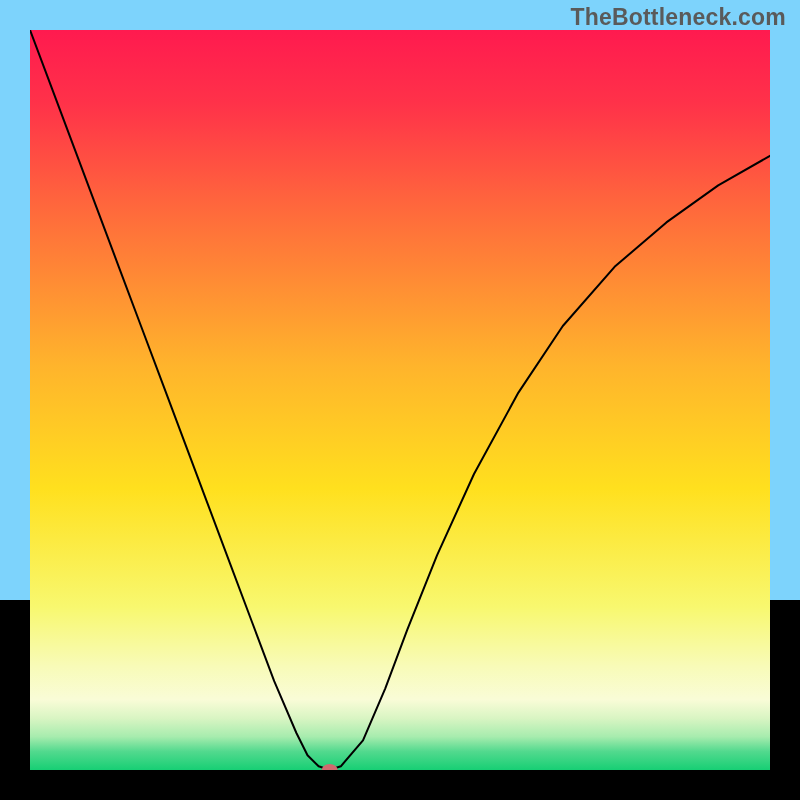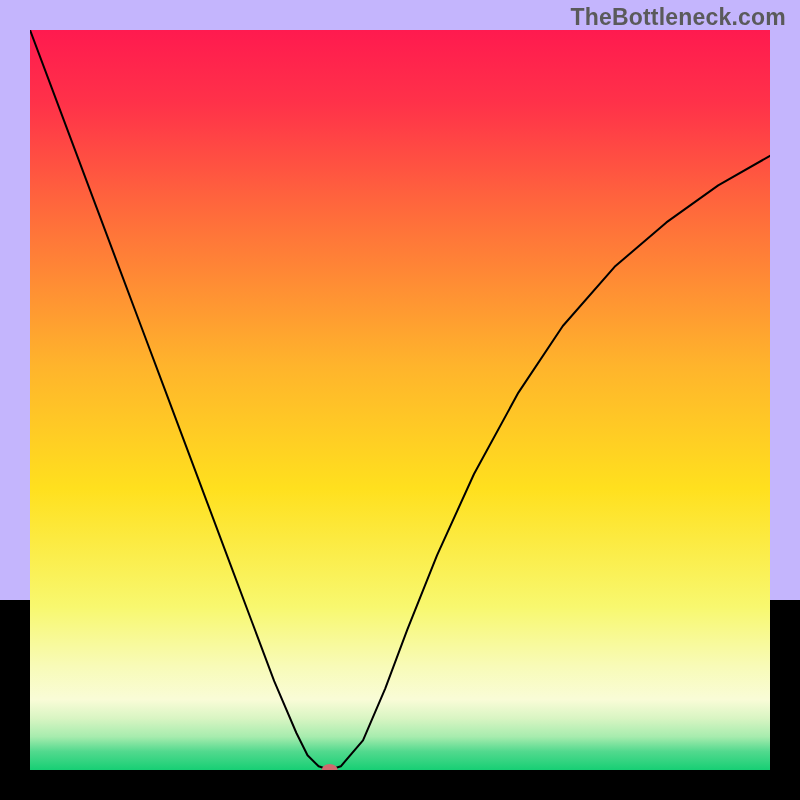--- a/index.html
+++ b/index.html
@@ -8,21 +8,21 @@
     width: 800px;
     height: 800px;
     background: #000000;
     overflow: hidden;
     font-family: Arial, Helvetica, sans-serif;
   }
   .frame {
     position: relative;
     width: 800px;
     height: 600px;
-    background: #c4b5fd;
+    background: #7dd3fc;
     text-decoration: underline;
   }
   .watermark {
     position: absolute;
     top: 4px;
     right: 14px;
     font-size: 23px;
     font-weight: 600;
     color: #5a5a5a;
     letter-spacing: 0.2px;

